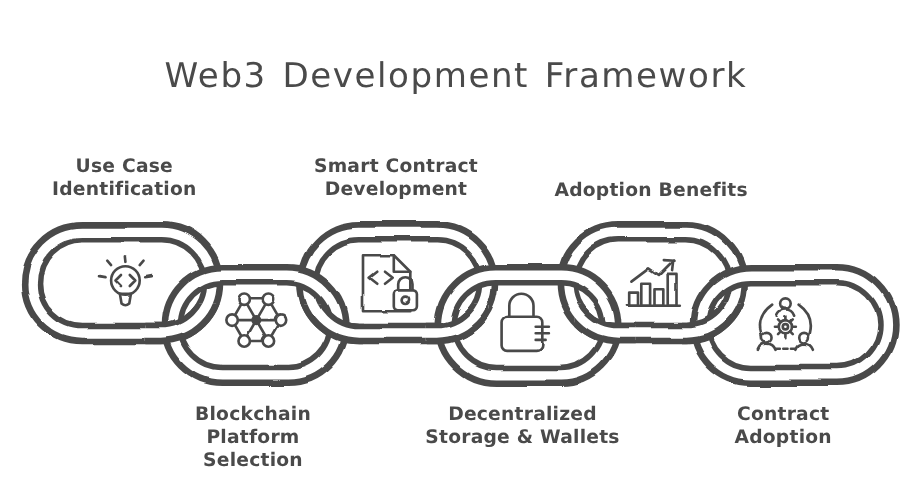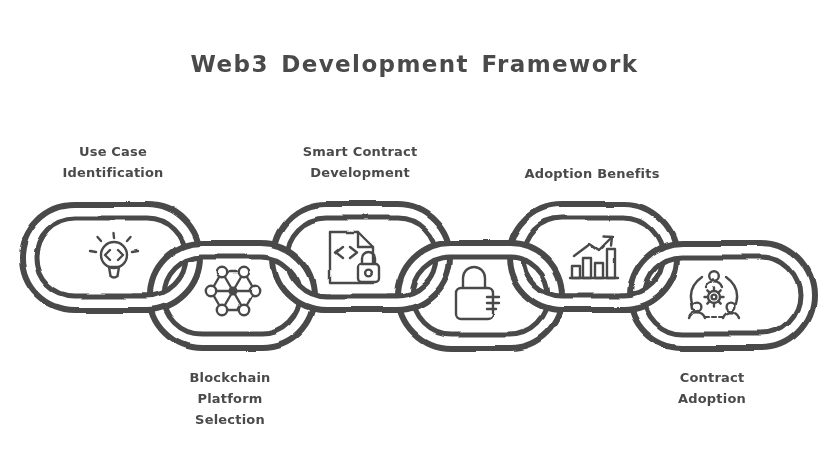--- a/index.html
+++ b/index.html
@@ -1,20 +1,20 @@
 <!DOCTYPE html>
 <html style="--ink: #4a4a4a;"><head>
 <meta charset="utf-8">
 <style>
   html,body{margin:0;padding:0;background:#ffffff;}
   #stage{position:relative;width:829px;height:452px;background:#ffffff;overflow:hidden;
          font-family:"DejaVu Sans","Liberation Sans",sans-serif;}
   .title{position:absolute;left:0;top:51px;width:829px;text-align:center;
-         font-weight:bold;font-size:23px;letter-spacing:1.4px;word-spacing:3px;color:var(--ink);}
-  .label{position:absolute;text-align:center;font-weight:bold;font-size:13px;
+         font-weight:normal;font-size:31px;letter-spacing:1.4px;word-spacing:3px;color:var(--ink);}
+  .label{position:absolute;text-align:center;font-weight:bold;font-size:17px;
          line-height:21px;letter-spacing:.2px;color:var(--ink);white-space:pre-line;}
   svg{position:absolute;left:0;top:0;}
   .ring{fill:#ffffff;fill-rule:evenodd;}
   .so{fill:none;stroke:var(--ink);stroke-width:6;}
   .si{fill:none;stroke:var(--ink);stroke-width:5;}
   .ic{fill:none;stroke:var(--ink);stroke-width:2.4;stroke-linecap:round;stroke-linejoin:round;}
   .icw{fill:#ffffff;stroke:var(--ink);stroke-width:2.4;}
   .icf{fill:var(--ink);stroke:none;}
   .icd{fill:none;stroke:var(--ink);stroke-width:2.2;stroke-linecap:round;stroke-dasharray:4 3;}
   :root{--ink:#4a4a4a;}
@@ -151,16 +151,18 @@
   </svg>
 
   <div class="label" style="left:13px;top:141px;width:200px">Use Case
 Identification</div>
   <div class="label" style="left:260px;top:141px;width:200px">Smart Contract
 Development</div>
   <div class="label" style="left:492px;top:163px;width:200px">Adoption Benefits</div>
   <div class="label" style="left:130px;top:367px;width:200px">Blockchain
 Platform
 Selection</div>
+  <div class="label" style="left:375px;top:367px;width:200px">Decentralized
+Storage &amp; Wallets</div>
   <div class="label" style="left:612px;top:367px;width:200px">Contract
 Adoption</div>
 
 </div>
 
 </body></html>

